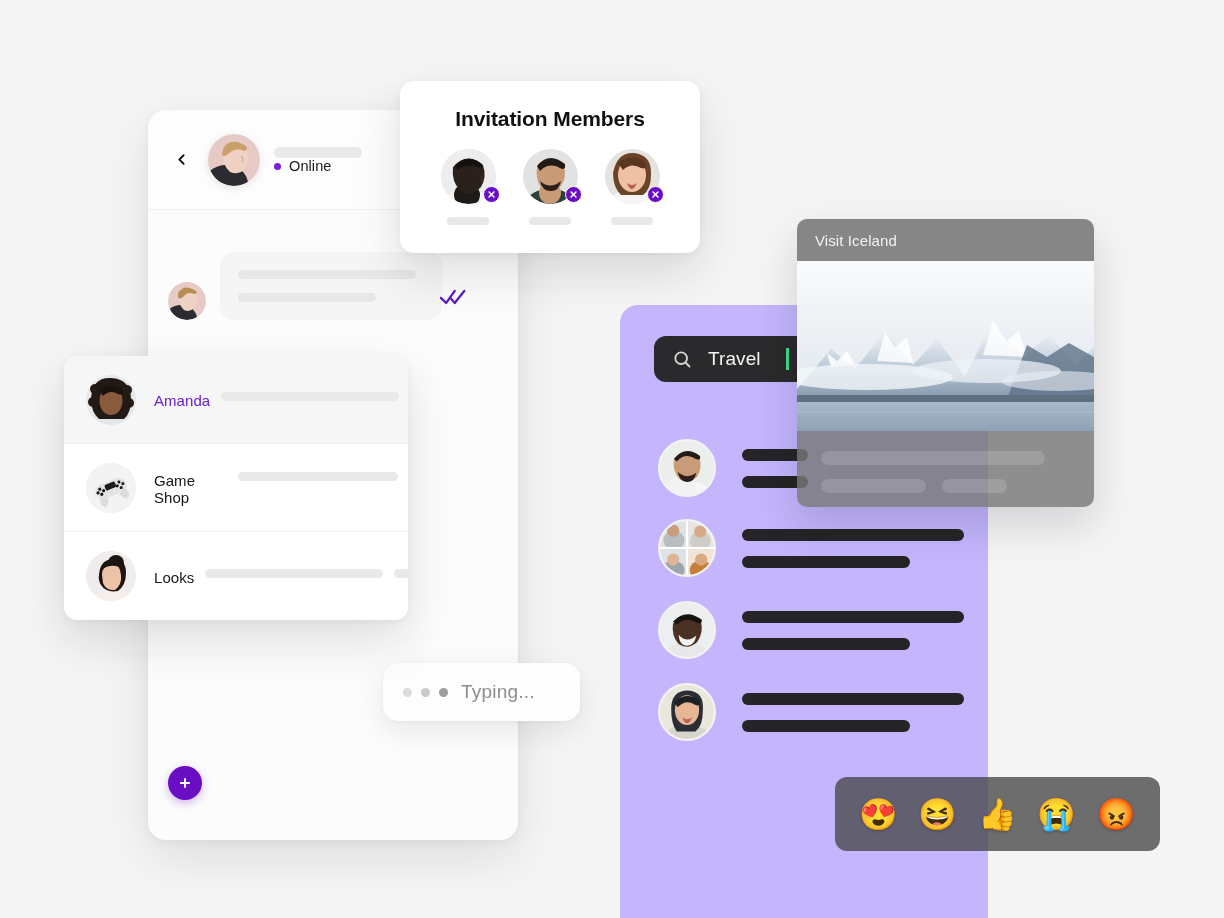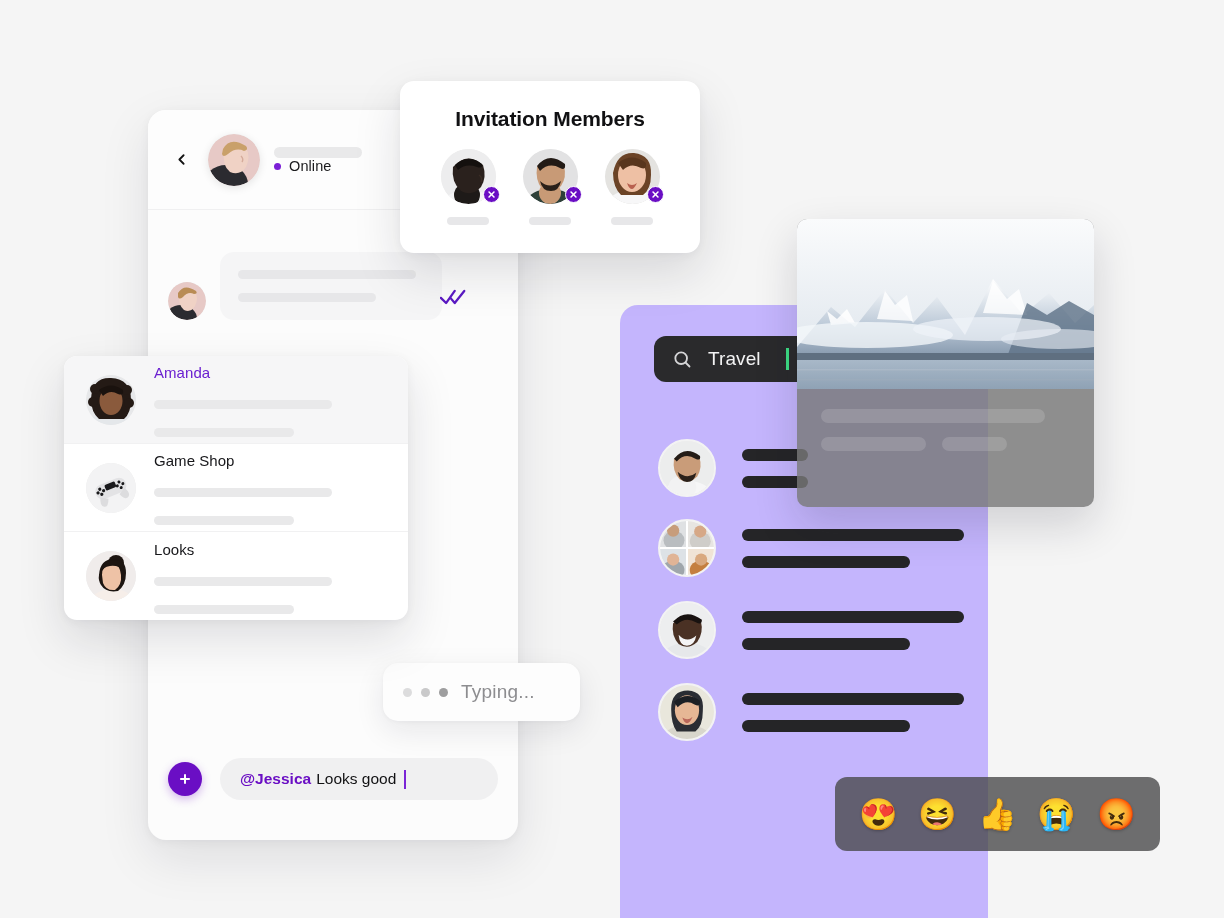--- a/index.html
+++ b/index.html
@@ -189,21 +189,21 @@
   .contact-row {
     height: 88px;
     display: flex; align-items: center; gap: 18px;
     padding: 0 22px;
     border-bottom: 1px solid #f1f1f2;
     cursor: pointer;
   }
   .contact-row:last-child { border-bottom: none; }
   .contact-row.active { background: #f6f6f7; }
   .contact-avatar { width: 50px; height: 50px; }
-  .contact-text { display: flex; flex-direction: column; gap: 19px; padding-top: 2px; }
+  .contact-text { display: flex; flex-direction: row; gap: 11px; padding-top: 2px; }
   .contact-name { font-size: 15px; color: #17171a; letter-spacing: .05px; }
   .contact-name.accent { color: #6a1fd0; }
   .contact-line-1 { width: 178px; height: 9px; background:#e9e9ea; border-radius:99px; }
   .contact-line-2 { width: 140px; height: 9px; background:#e9e9ea; border-radius:99px; }
 
   
   #dark-panel {
     position: absolute;
     left: 620px; top: 305px;
     width: 368px; height: 613px;
@@ -357,25 +357,20 @@
       </svg>
     </div>
 
     <div id="composer">
       <button id="add-button">
         <svg width="14" height="14" viewBox="0 0 24 24" fill="none" stroke="currentColor" stroke-width="3.4" stroke-linecap="round">
             <line x1="12" y1="5" x2="12" y2="19"></line>
             <line x1="5" y1="12" x2="19" y2="12"></line>
           </svg>
       </button>
-      <div id="composer-field">
-        <span id="mention">@Jessica</span>
-        <span id="composer-text">Looks good</span>
-        <span class="caret"></span>
-      </div>
     </div>
   </div>
 
   <div id="typing-bubble">
     <span class="t-dot" id="t-dot-1"></span>
     <span class="t-dot" id="t-dot-2"></span>
     <span class="t-dot" id="t-dot-3"></span>
     <span id="typing-text">Typing...</span>
   </div>
 
@@ -681,20 +676,23 @@
       </div>
       <div class="dark-lines">
         <div class="bar-dark dark-l1" style="width:222px"></div>
         <div class="bar-dark dark-l2" style="width:168px"></div>
       </div>
     </div>
 
   </div>
 
   <div id="iceland-card">
+    <div id="iceland-header">
+      <span id="iceland-title">Visit Iceland</span>
+    </div>
     <svg id="iceland-photo" viewBox="0 0 297 170" preserveAspectRatio="none">
       <defs>
         <linearGradient id="sky" x1="0" y1="0" x2="0" y2="1">
           <stop offset="0%" stop-color="#fafbfc"></stop>
             <stop offset="55%" stop-color="#e8edf2"></stop>
             <stop offset="100%" stop-color="#d8e1ea"></stop>
         </linearGradient>
         <linearGradient id="water" x1="0" y1="0" x2="0" y2="1">
           <stop offset="0%" stop-color="#a8b8c8"></stop>
             <stop offset="100%" stop-color="#8fa2b5"></stop>

